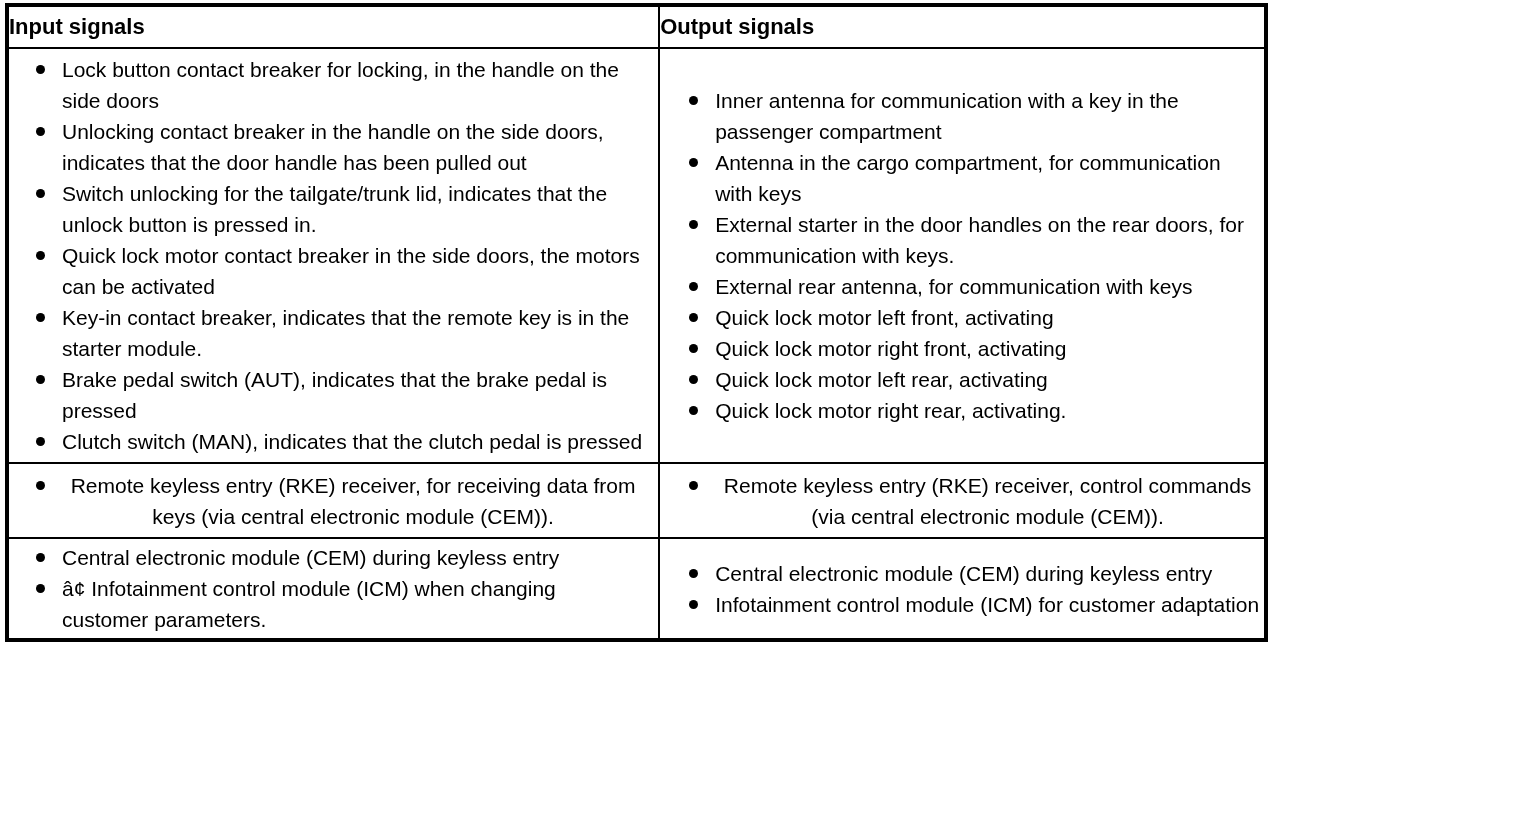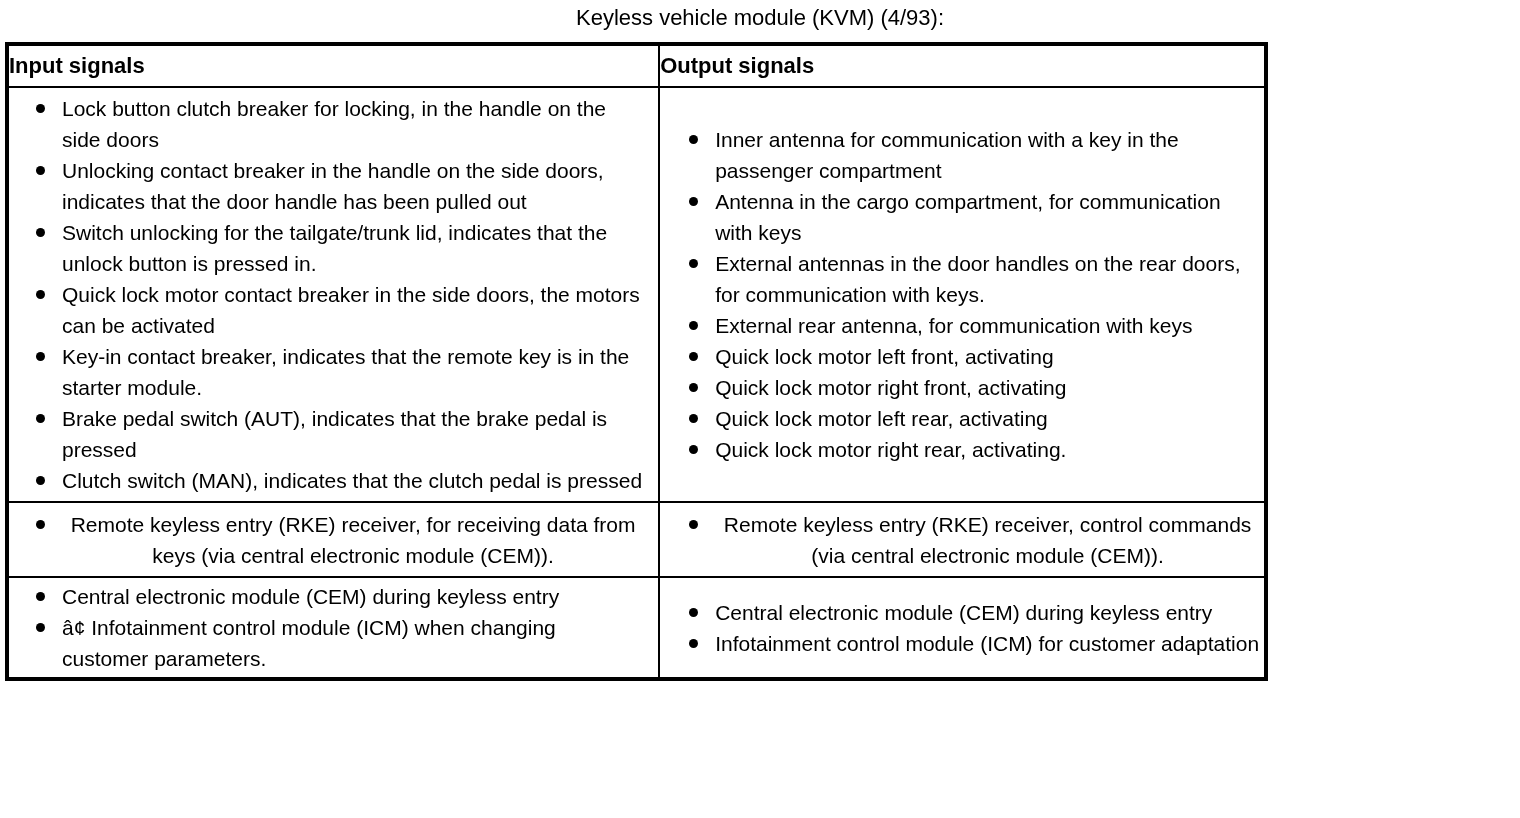--- a/index.html
+++ b/index.html
@@ -72,52 +72,51 @@
     height: 9px;
     border-radius: 50%;
     background: #000;
   }
 </style>
 </head>
 <body>
 
 <div class="page">
 
-  <div class="doc-title">Keyless vehicle module (KVM) (4/93):</div>
 
   <table class="kvm">
     <colgroup>
       <col class="col-left">
       <col class="col-right">
     </colgroup>
 
     <tbody>
         <tr class="row-col-headers">
       <th class="hdr-cell">Input signals</th>
       <th class="hdr-cell">Output signals</th>
     </tr>
 
 
     <tr class="row-items-main">
       <td class="cell-left">
         <ul class="bullets">
-          <li>Lock button clutch breaker for locking, in the handle on the side doors</li>
+          <li>Lock button contact breaker for locking, in the handle on the side doors</li>
           <li>Unlocking contact breaker in the handle on the side doors, indicates that the door handle has been pulled out</li>
           <li>Switch unlocking for the tailgate/trunk lid, indicates that the unlock button is pressed in.</li>
           <li>Quick lock motor contact breaker in the side doors, the motors can be activated</li>
           <li>Key-in contact breaker, indicates that the remote key is in the starter module.</li>
           <li>Brake pedal switch (AUT), indicates that the brake pedal is pressed</li>
           <li>Clutch switch (MAN), indicates that the clutch pedal is pressed</li>
         </ul>
       </td>
       <td class="cell-right">
         <ul class="bullets">
           <li>Inner antenna for communication with a key in the passenger compartment</li>
           <li>Antenna in the cargo compartment, for communication with keys</li>
-          <li>External antennas in the door handles on the rear doors, for communication with keys.</li>
+          <li>External starter in the door handles on the rear doors, for communication with keys.</li>
           <li>External rear antenna, for communication with keys</li>
           <li>Quick lock motor left front, activating</li>
           <li>Quick lock motor right front, activating</li>
           <li>Quick lock motor left rear, activating</li>
           <li>Quick lock motor right rear, activating.</li>
         </ul>
       </td>
     </tr>
 
 

